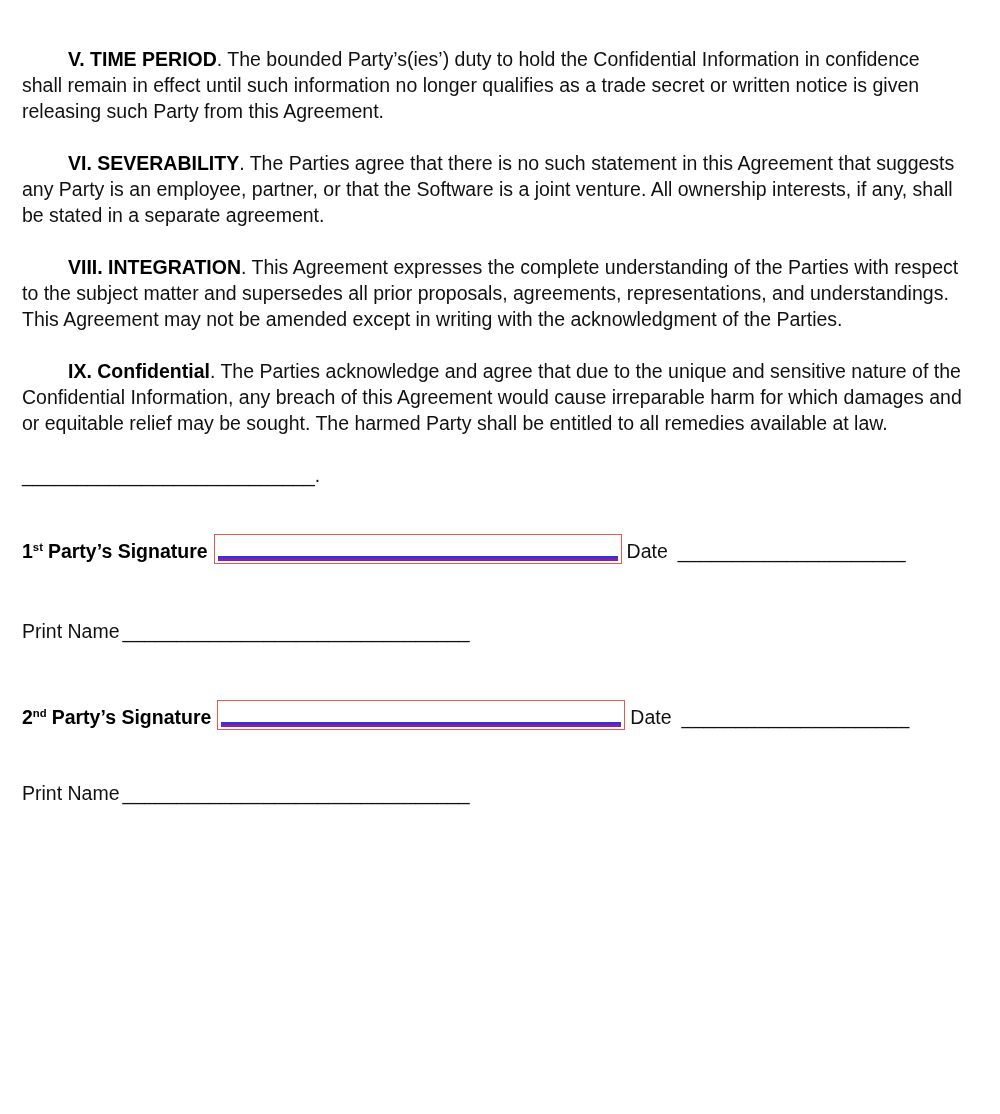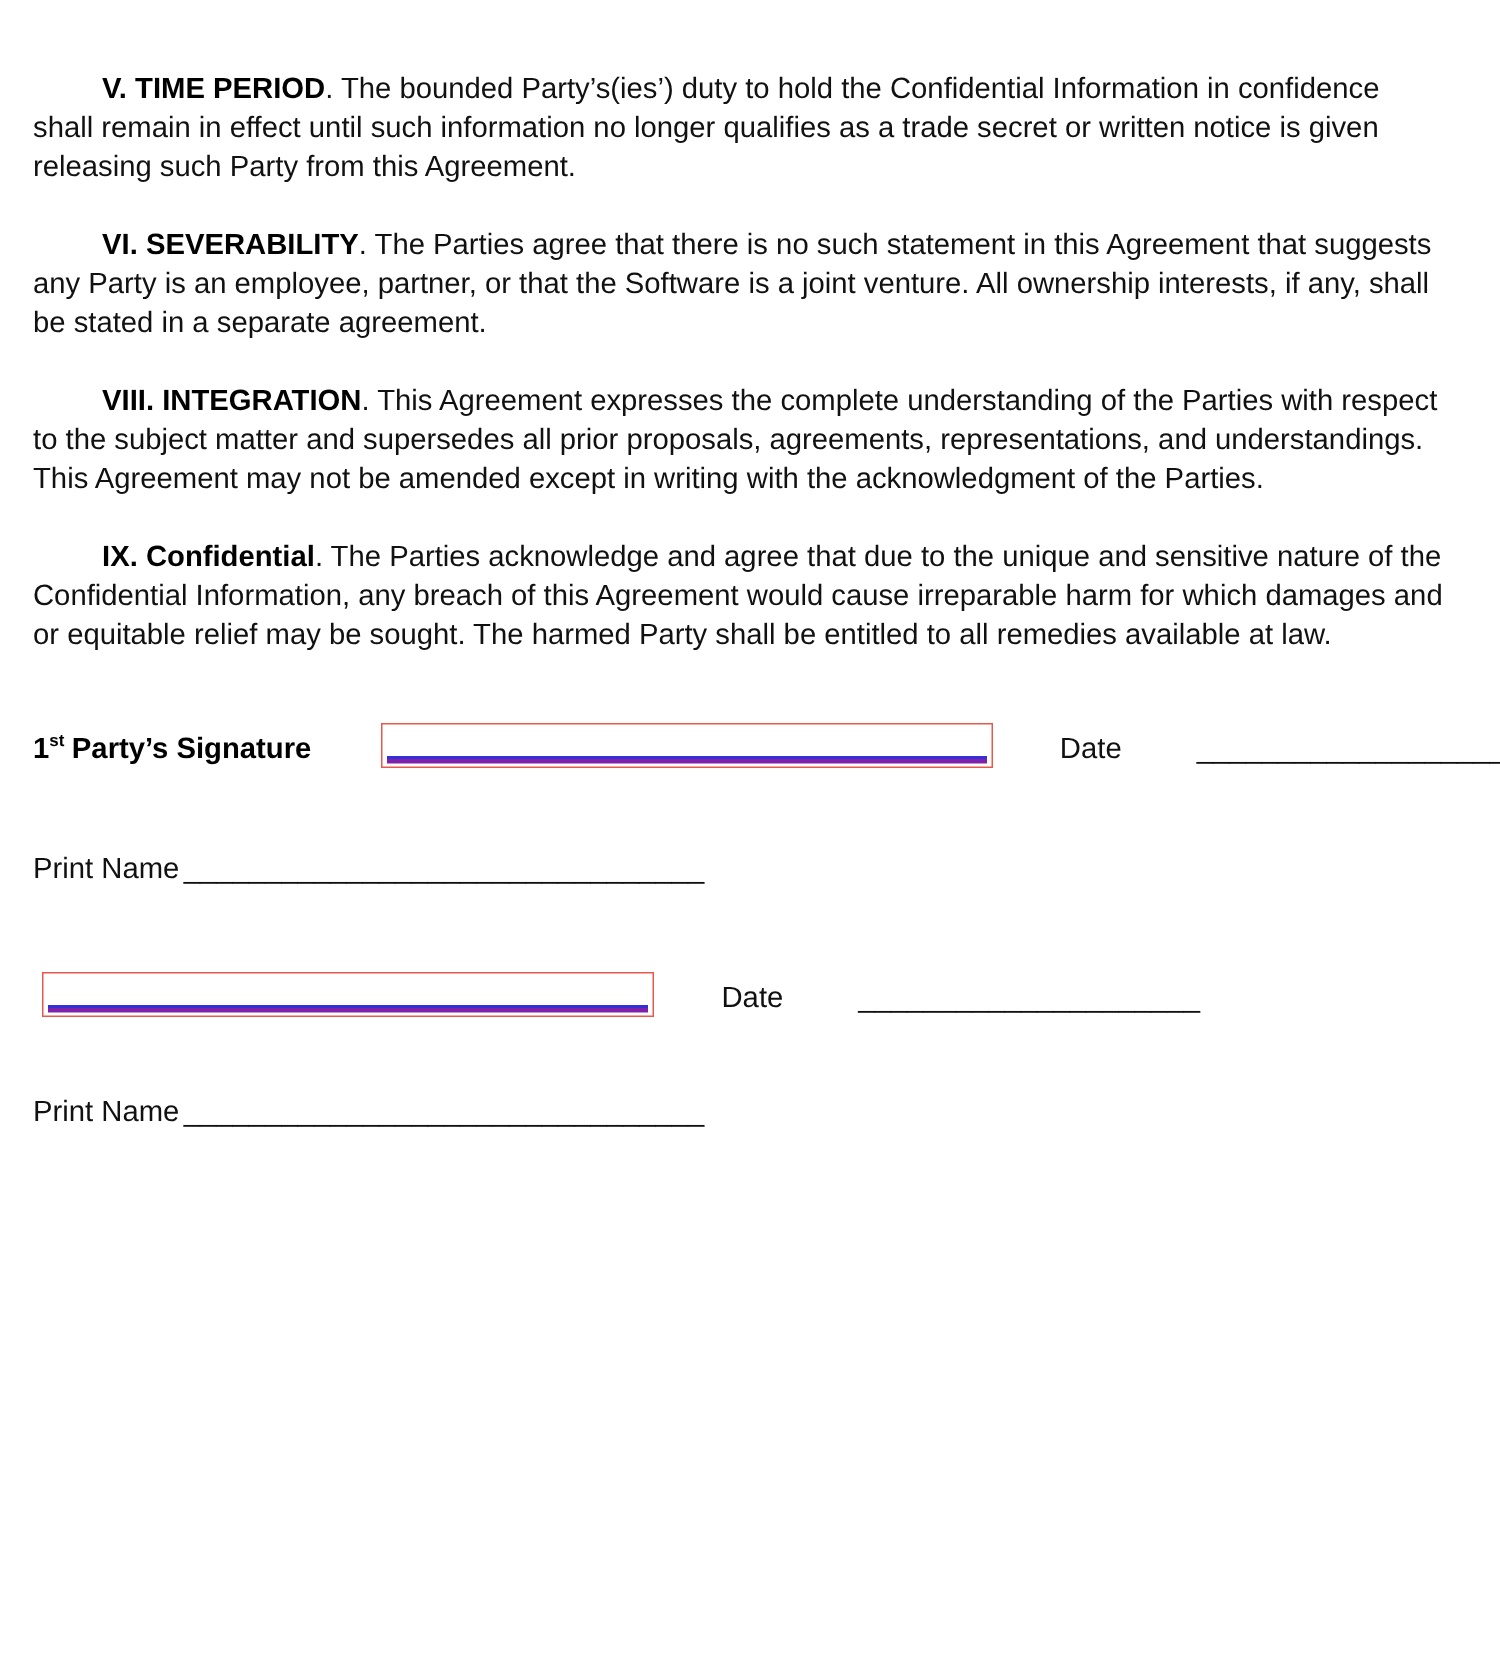--- a/index.html
+++ b/index.html
@@ -34,21 +34,20 @@
     line-height: 26px;
     margin: 0 0 26px 0;
     white-space: nowrap;
   }
   .sig-row {
     display: flex;
     align-items: flex-end;
     font-size: 19.5px;
     line-height: 26px;
     margin: 46px 0 0 0;
-    gap: 40px;
   }
   .sig-row.second { margin-top: 56px; }
   .sig-label {
     font-weight: bold;
     color: #000000;
     white-space: nowrap;
   }
   .sig-label sup {
     font-size: 0.58em;
     vertical-align: super;
@@ -91,38 +90,40 @@
 
   <p class="para"><span class="sec-heading">V. TIME PERIOD</span><span>. The bounded Party’s(ies’) duty to hold the Confidential Information in confidence shall remain in effect until such information no longer qualifies as a trade secret or written notice is given releasing such Party from this Agreement.</span></p>
 
   <p class="para"><span class="sec-heading">VI. SEVERABILITY</span><span>. The Parties agree that there is no such statement in this Agreement that suggests any Party is an employee, partner, or that the Software is a joint venture. All ownership interests, if any, shall be stated in a separate agreement.</span></p>
 
 
   <p class="para"><span class="sec-heading">VIII. INTEGRATION</span><span>. This Agreement expresses the complete understanding of the Parties with respect to the subject matter and supersedes all prior proposals, agreements, representations, and understandings. This Agreement may not be amended except in writing with the acknowledgment of the Parties.</span></p>
 
   <p class="para"><span class="sec-heading">IX. Confidential</span><span>. The Parties acknowledge and agree that due to the unique and sensitive nature of the Confidential Information, any breach of this Agreement would cause irreparable harm for which damages and or equitable relief may be sought. The harmed Party shall be entitled to all remedies available at law.</span></p>
 
+  <div class="blank-line">___________________________.</div>
 
   <div class="sig-row">
     <span class="sig-label"><span>1</span><sup>st</sup><span class="label-text">Party’s Signature</span></span>
     <span class="sig-field">
         <span class="field-line">
           <span class="line-blue"></span>
           <span class="line-purple"></span>
         </span>
       </span>
     <span class="date-label">Date</span>
     <span class="date-line">_____________________</span>
   </div>
 
   <div class="print-row">
     <span>Print Name</span><span class="print-line">________________________________</span>
   </div>
 
   <div class="sig-row second">
+    <span class="sig-label"><span>2</span><sup>nd</sup><span class="label-text">Party’s Signature</span></span>
     <span class="sig-field">
         <span class="field-line">
           <span class="line-blue"></span>
           <span class="line-purple"></span>
         </span>
       </span>
     <span class="date-label">Date</span>
     <span class="date-line">_____________________</span>
   </div>
 

